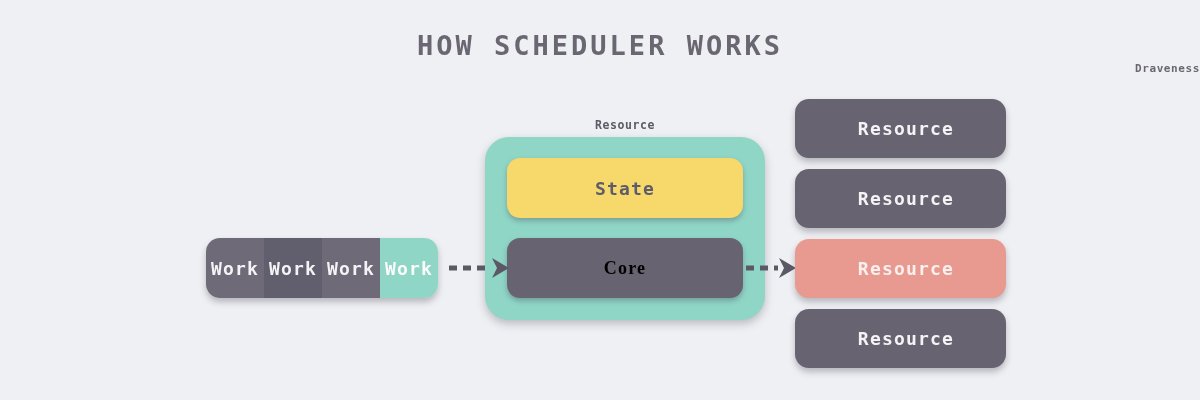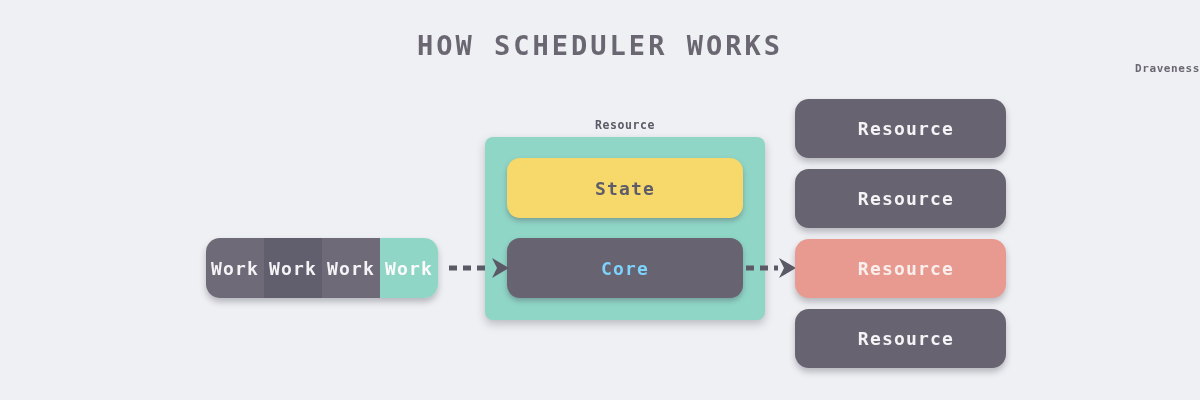--- a/index.html
+++ b/index.html
@@ -23,21 +23,21 @@
   .work-box{
     flex:1;display:flex;align-items:center;justify-content:center;
     font-size:18px;font-weight:bold;letter-spacing:1.2px;
   }
   .scheduler-label{
     position:absolute;left:485px;top:118px;width:280px;text-align:center;
     font-size:11.5px;font-weight:bold;letter-spacing:.6px;
   }
   .scheduler-container{
     position:absolute;left:485px;top:137px;width:280px;height:183px;
-    border-radius:8px;box-shadow:0 4px 8px rgba(93,90,106,.35);
+    border-radius:24px;box-shadow:0 4px 8px rgba(93,90,106,.35);
   }
   .inner-box{
     position:absolute;left:22px;width:236px;height:60px;border-radius:13px;
     display:flex;align-items:center;justify-content:center;
     font-size:18px;font-weight:bold;letter-spacing:1.2px;
     box-shadow:0 3px 5px rgba(70,66,84,.35);
   }
   .state-box{top:21px;}
   .core-box{top:101px;}
   .resource-box{
@@ -64,21 +64,21 @@
     <div class="work-box" style="background: rgb(110, 106, 120); color: rgb(244, 243, 245);">Work</div>
     <div class="work-box" style="background: rgb(97, 94, 109); color: rgb(244, 243, 245);">Work</div>
     <div class="work-box" style="background: rgb(110, 106, 120); color: rgb(244, 243, 245);">Work</div>
     <div class="work-box" style="background: rgb(143, 214, 198); color: rgb(251, 251, 252);">Work</div>
   </div>
 
   <div class="scheduler-label" style="color: rgb(93, 90, 104);">Resource</div>
 
   <div class="scheduler-container" style="background: rgb(143, 214, 198);">
     <div class="inner-box state-box" style="background: rgb(246, 217, 106); color: rgb(95, 92, 106);">State</div>
-    <div class="inner-box core-box" style="background: rgb(103, 99, 112); color: #7dd3fc;">Core</div>
+    <div class="inner-box core-box" style="background: rgb(103, 99, 112); color: #000000; font-family: Liberation Serif, serif;">Core</div>
   </div>
 
   <svg class="arrow arrow-left" width="64" height="24" viewBox="0 0 64 24">
     <line x1="3" y1="12" x2="45" y2="12" stroke-width="5" stroke-dasharray="8 6" stroke="#5c5966"></line>
     <path d="M46,2 L63,12 L46,22 L51,12 Z" fill="#5c5966"></path>
   </svg>
 
   <svg class="arrow arrow-right" width="52" height="24" viewBox="0 0 52 24">
     <line x1="1" y1="12" x2="33" y2="12" stroke-width="5" stroke-dasharray="8 6" stroke="#5c5966"></line>
     <path d="M34,2 L51,12 L34,22 L39,12 Z" fill="#5c5966"></path>

